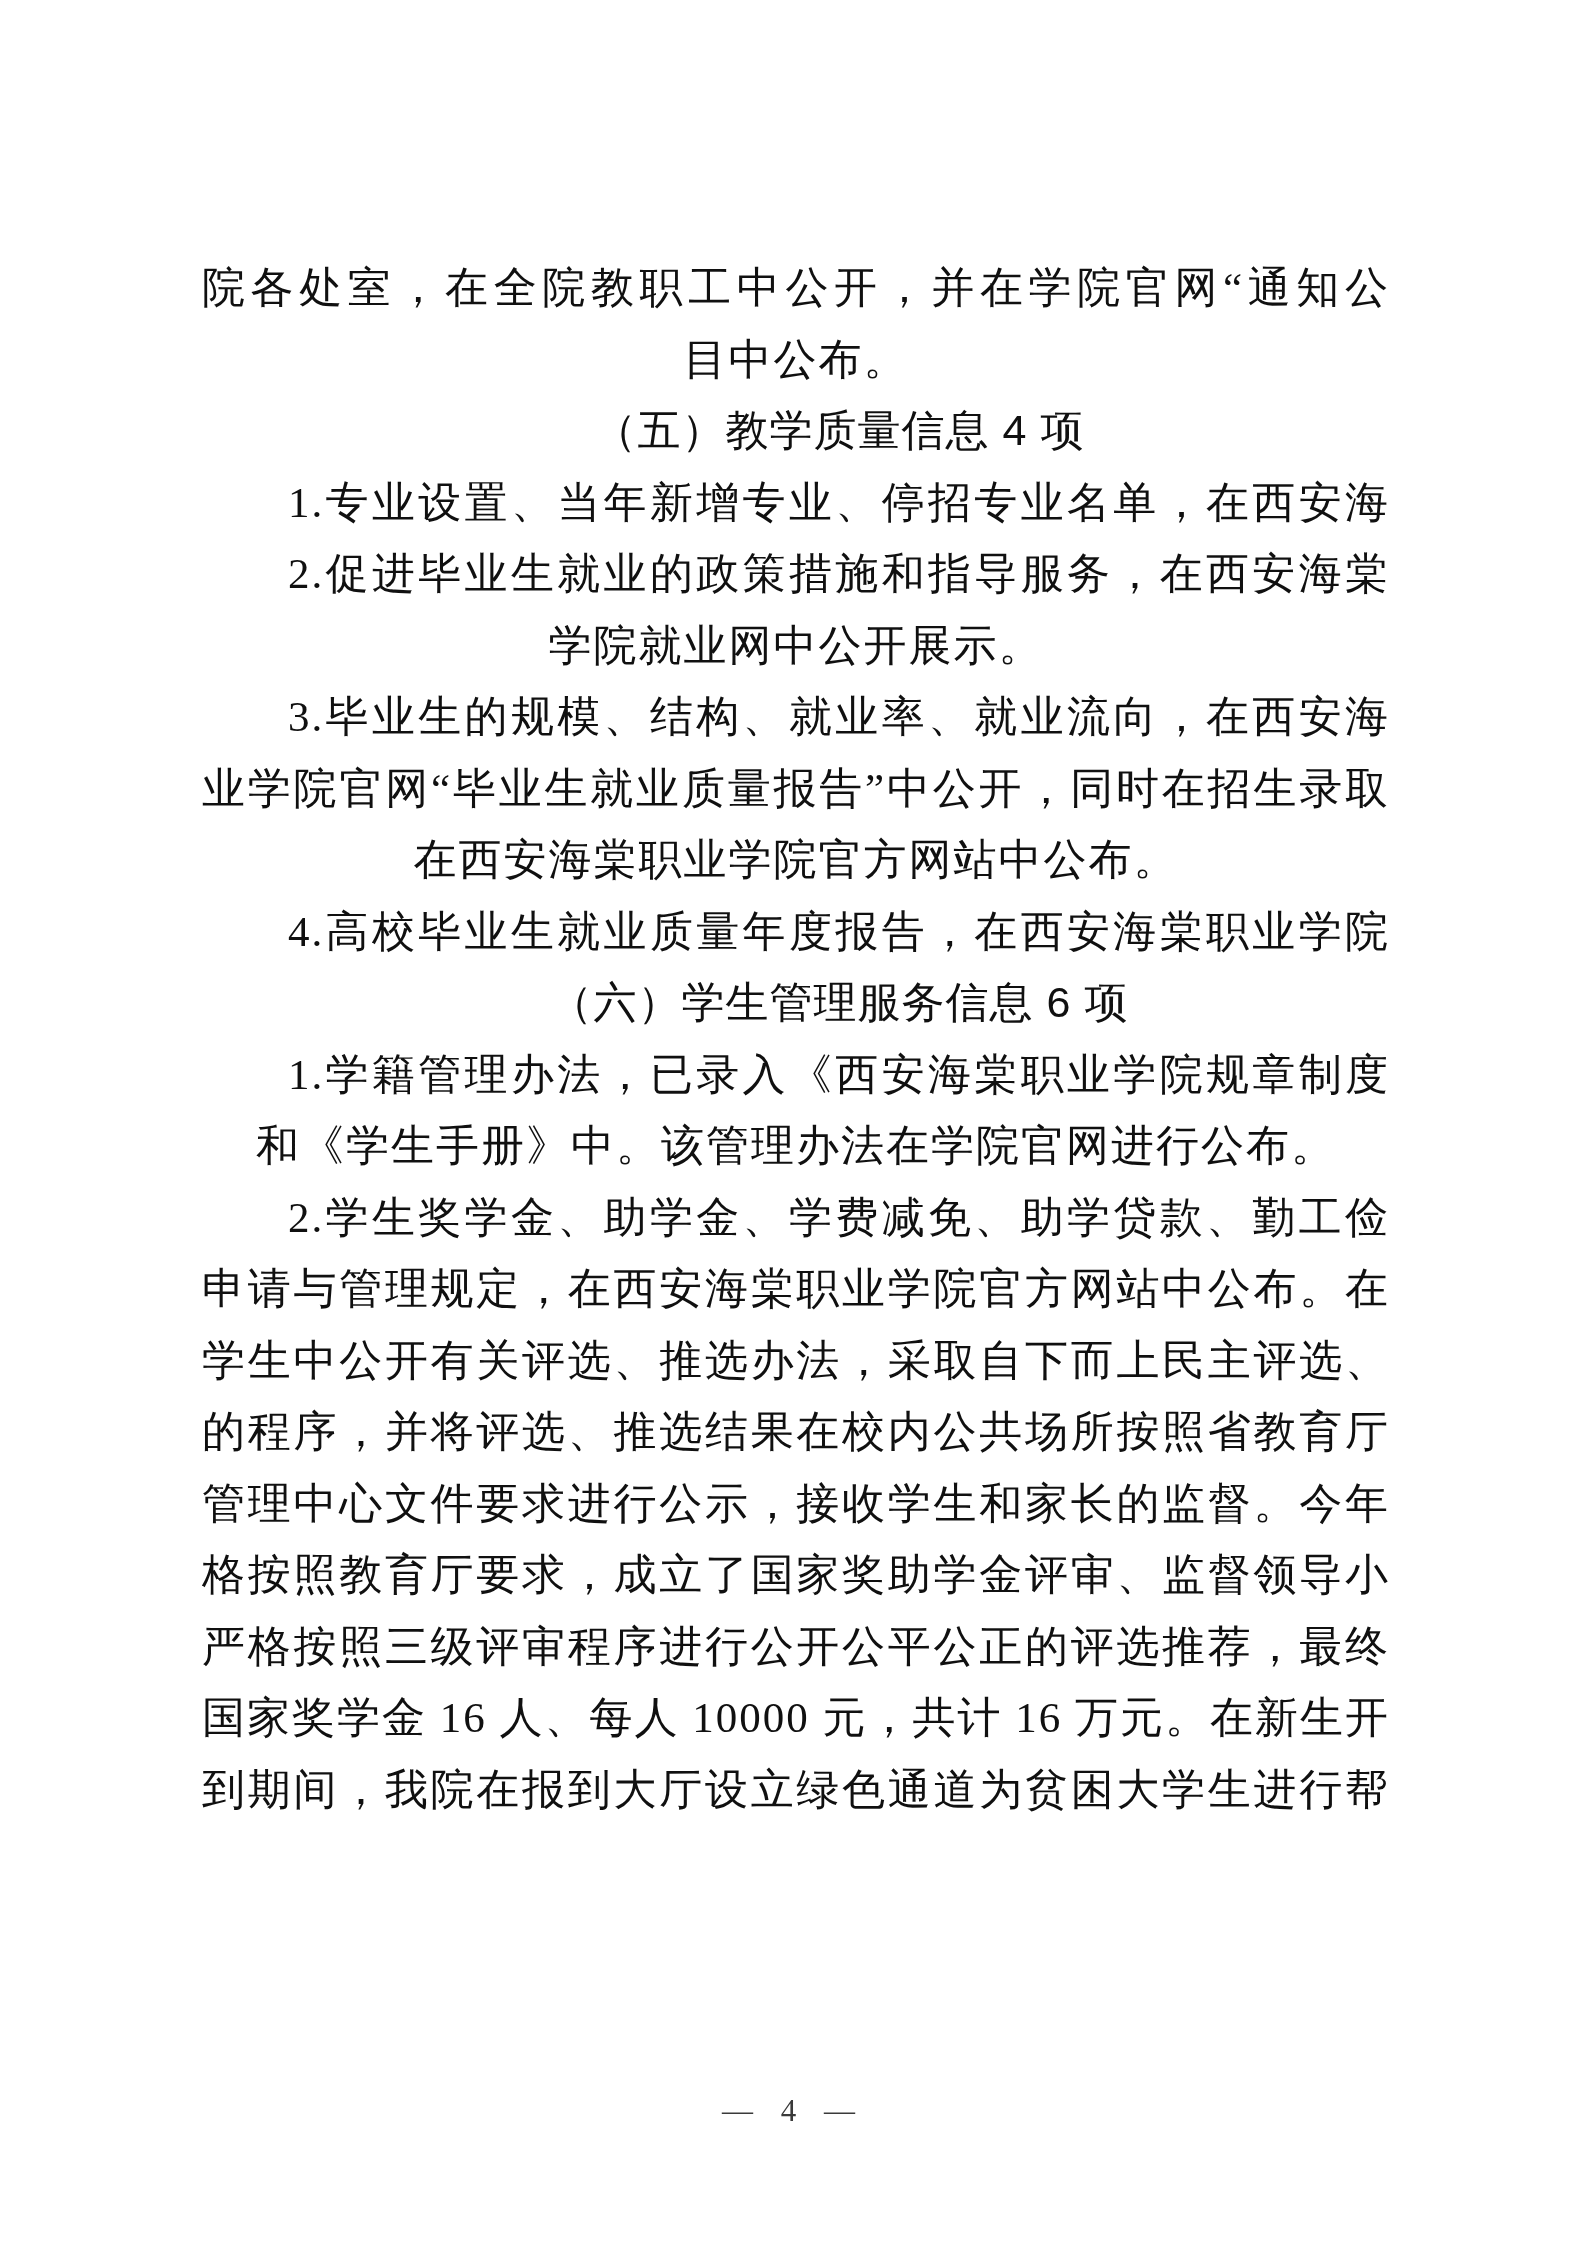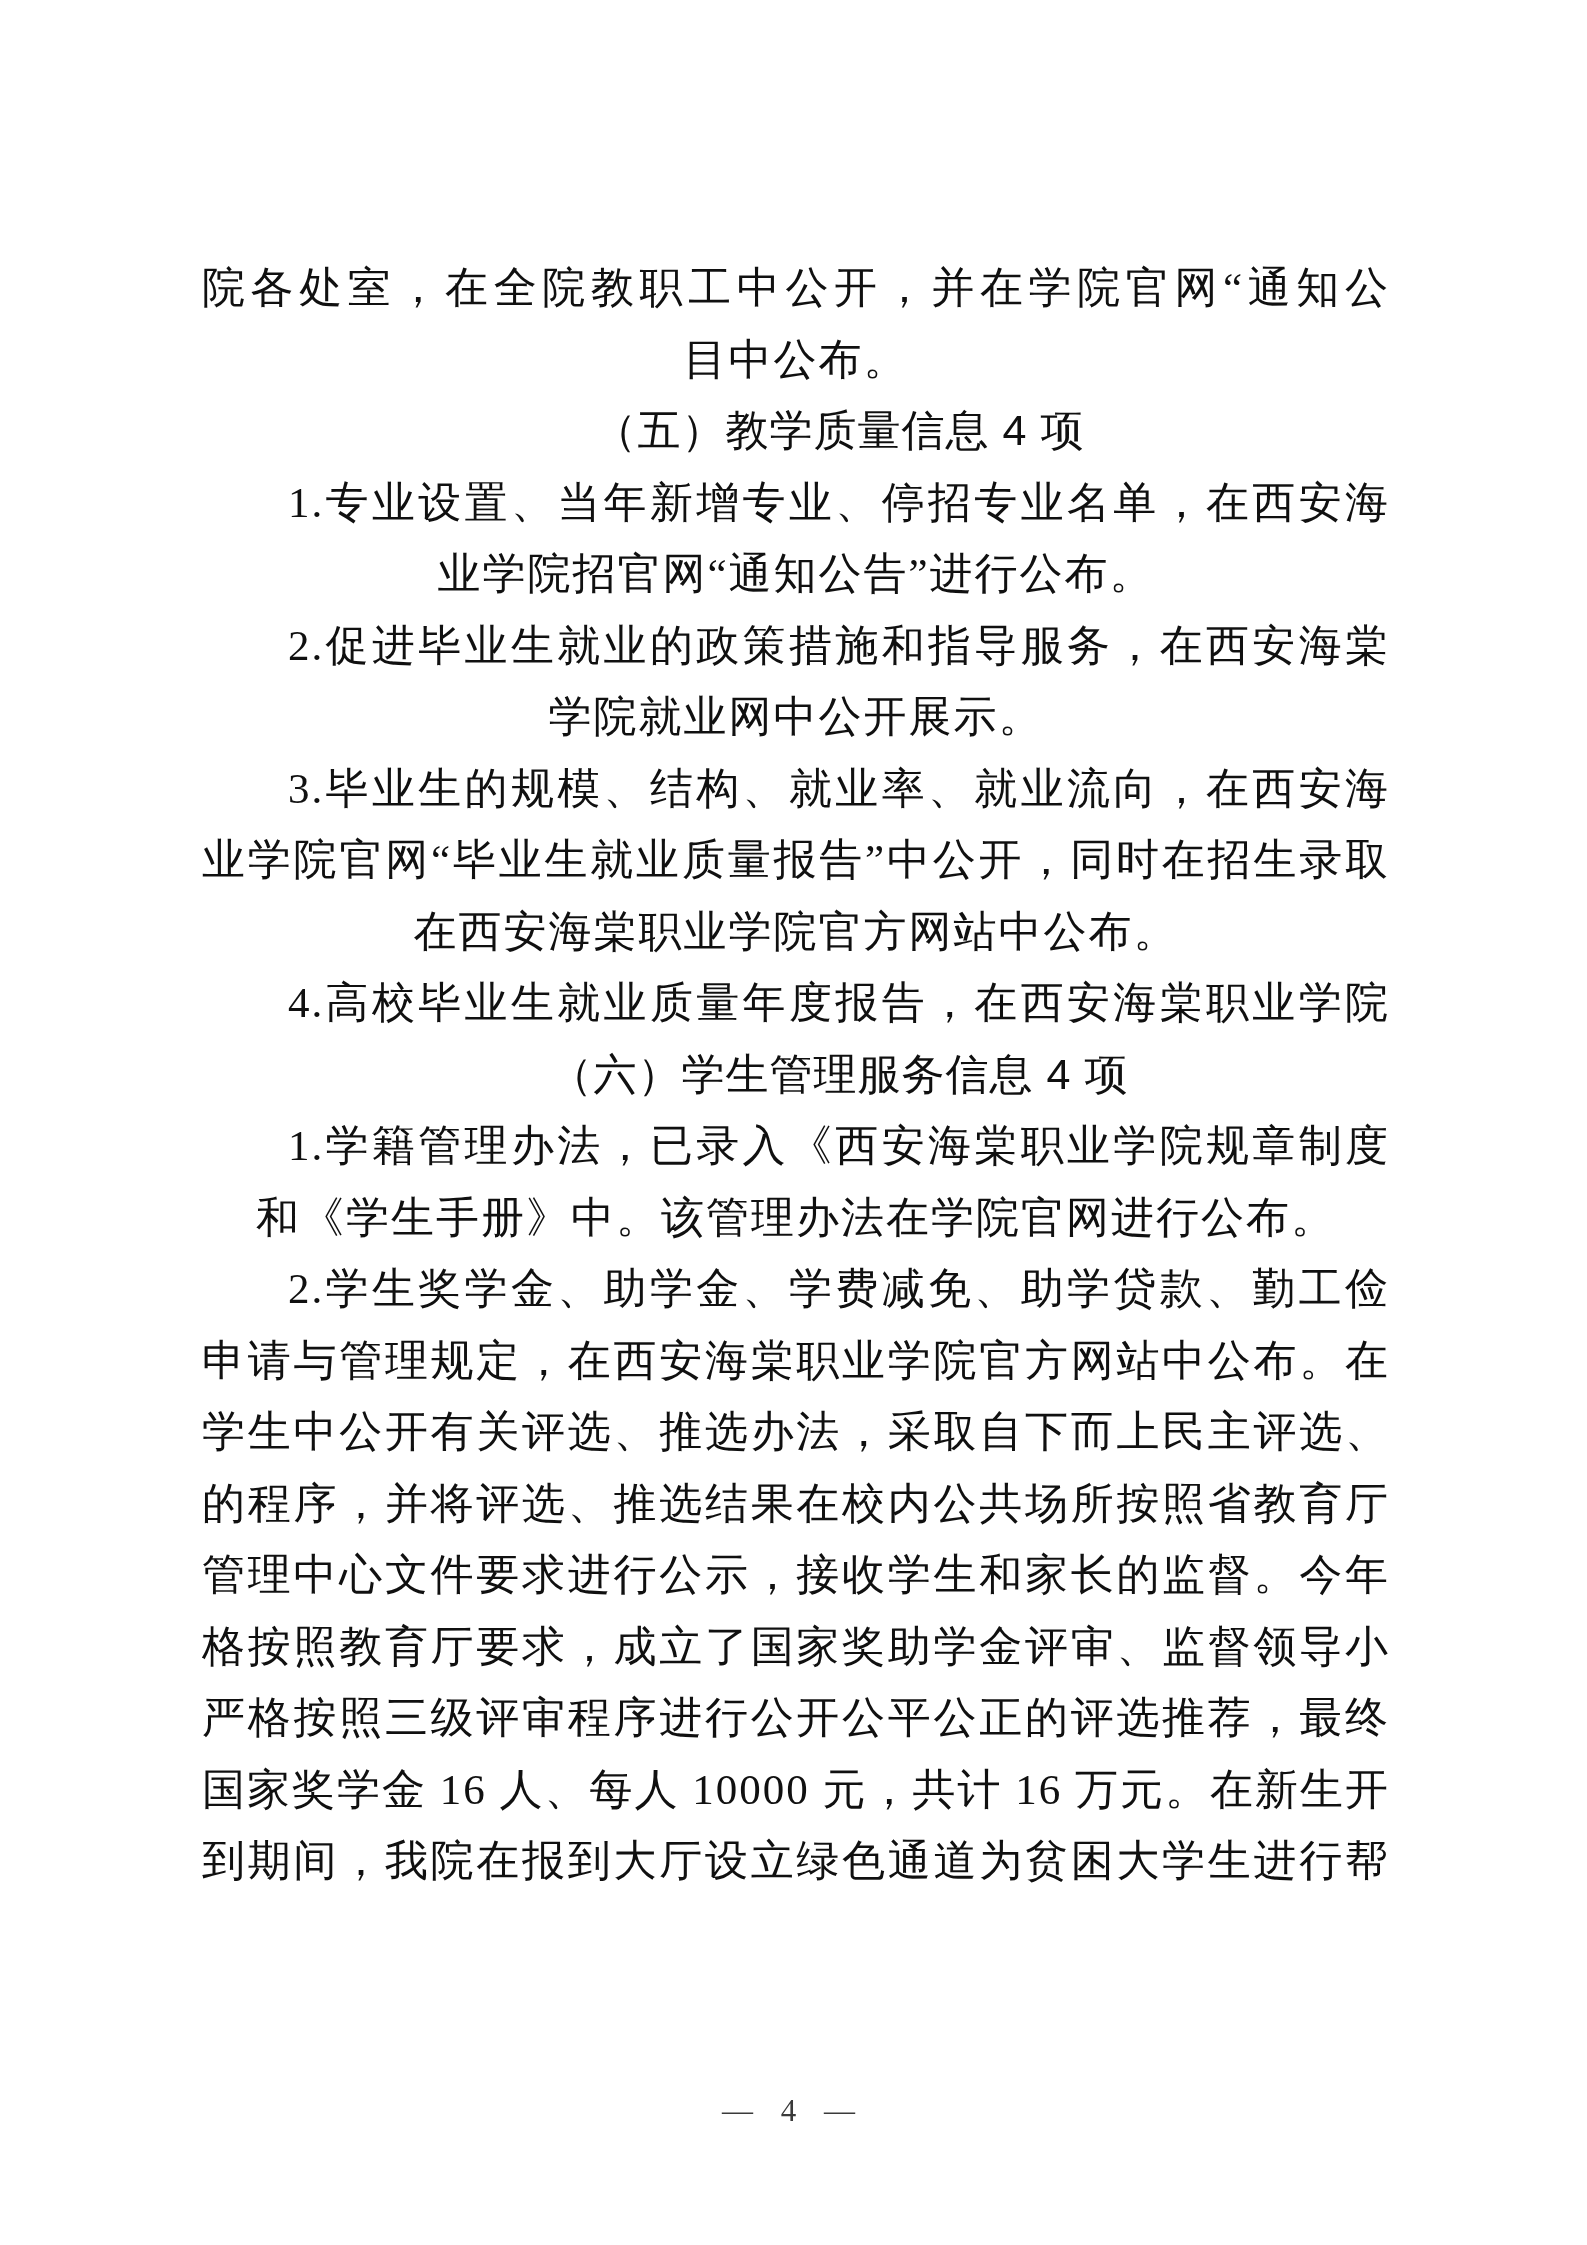--- a/index.html
+++ b/index.html
@@ -57,28 +57,27 @@
 </style>
 </head>
 <body>
 
 <div class="page">
   <div class="content">
       <div class="line body justify">院各处室，在全院教职工中公开，并在学院官网“通知公告”栏</div>
       <div class="line body">目中公布。</div>
       <div class="line heading indent">（五）教学质量信息 4 项</div>
       <div class="line body indent justify">1.专业设置、当年新增专业、停招专业名单，在西安海棠职</div>
-      <div class="line body">业学院招官网“通知公告”进行公布。</div>
       <div class="line body indent justify">2.促进毕业生就业的政策措施和指导服务，在西安海棠职业</div>
       <div class="line body">学院就业网中公开展示。</div>
       <div class="line body indent justify">3.毕业生的规模、结构、就业率、就业流向，在西安海棠职</div>
       <div class="line body justify">业学院官网“毕业生就业质量报告”中公开，同时在招生录取前</div>
       <div class="line body">在西安海棠职业学院官方网站中公布。</div>
       <div class="line body indent justify">4.高校毕业生就业质量年度报告，在西安海棠职业学院官网</div>
-      <div class="line heading indent">（六）学生管理服务信息 4 项</div>
+      <div class="line heading indent">（六）学生管理服务信息 6 项</div>
       <div class="line body indent justify">1.学籍管理办法，已录入《西安海棠职业学院规章制度汇编》</div>
       <div class="line body">和《学生手册》中。该管理办法在学院官网进行公布。</div>
       <div class="line body indent justify">2.学生奖学金、助学金、学费减免、助学贷款、勤工俭学的</div>
       <div class="line body justify">申请与管理规定，在西安海棠职业学院官方网站中公布。在全院</div>
       <div class="line body justify">学生中公开有关评选、推选办法，采取自下而上民主评选、推选</div>
       <div class="line body justify">的程序，并将评选、推选结果在校内公共场所按照省教育厅资助</div>
       <div class="line body justify">管理中心文件要求进行公示，接收学生和家长的监督。今年来严</div>
       <div class="line body justify">格按照教育厅要求，成立了国家奖助学金评审、监督领导小组，</div>
       <div class="line body justify">严格按照三级评审程序进行公开公平公正的评选推荐，最终确定</div>
       <div class="line body justify">国家奖学金 16 人、每人 10000 元，共计 16 万元。在新生开学报</div>

